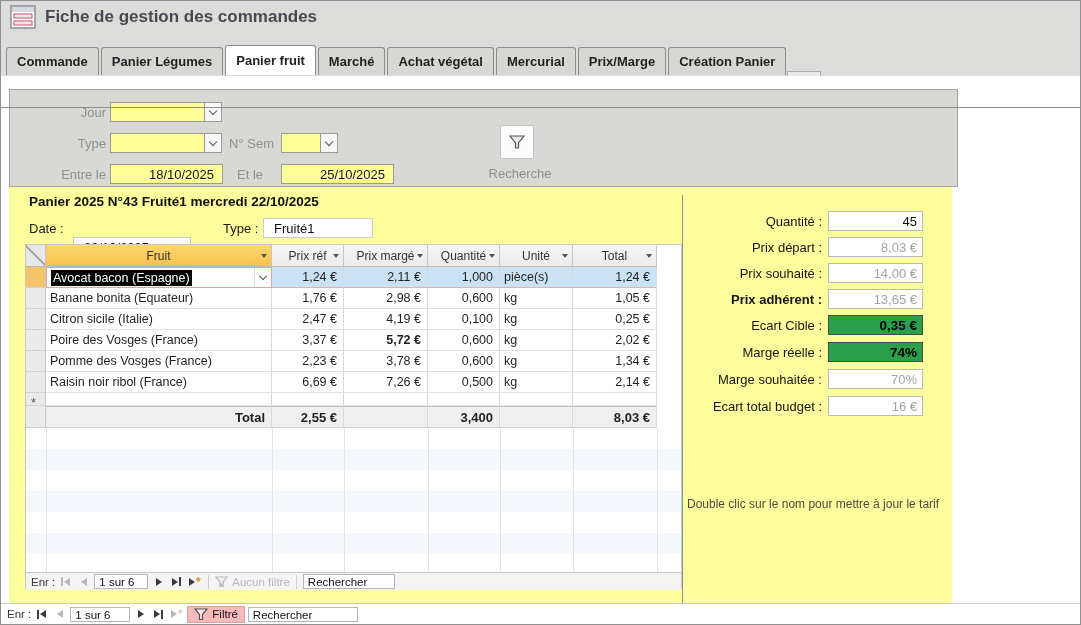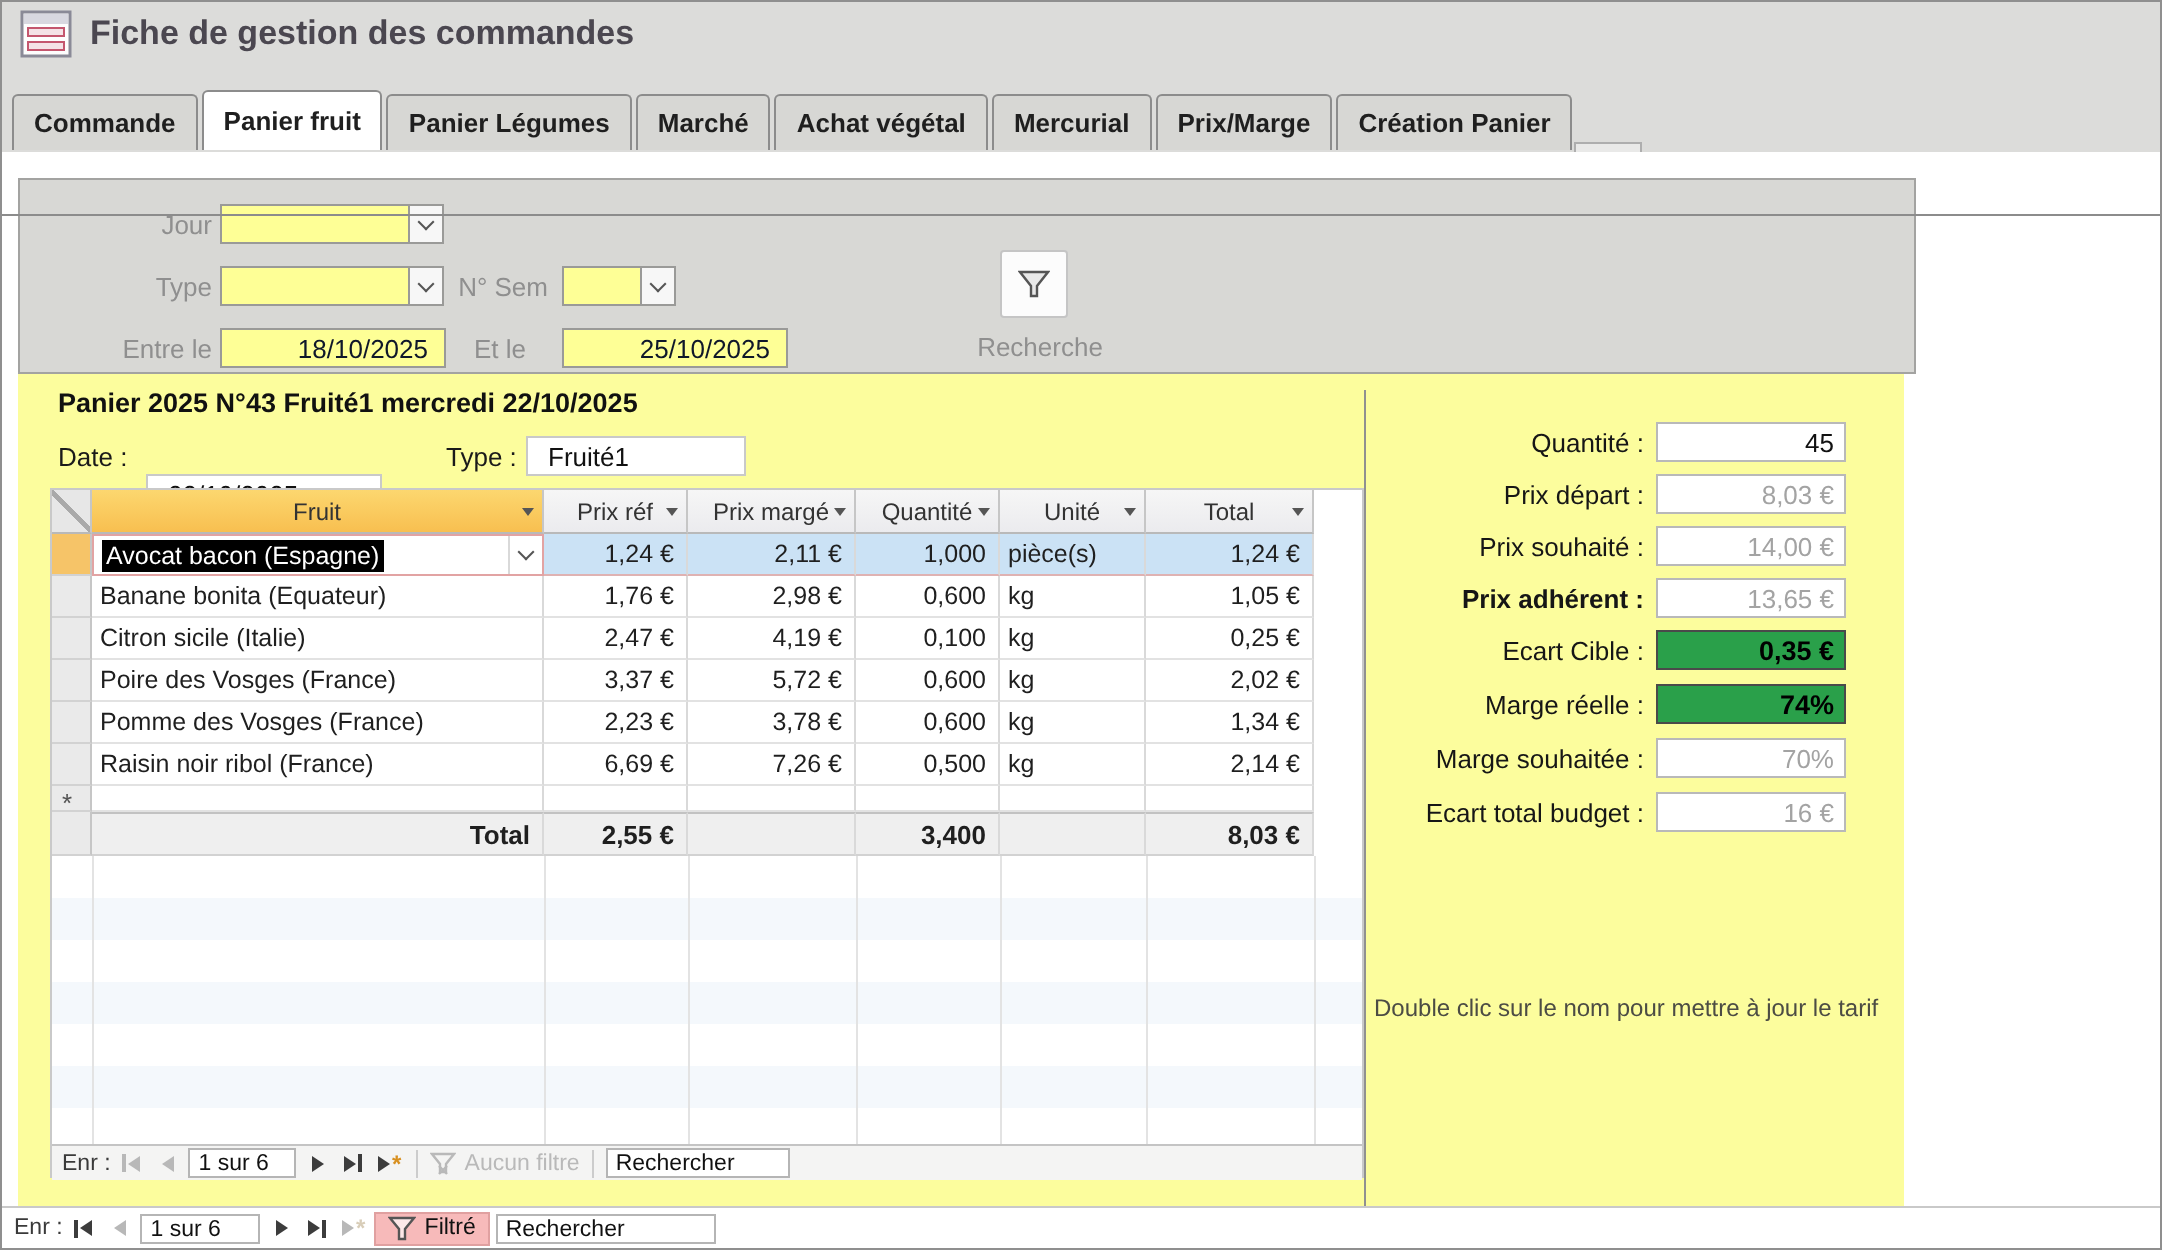--- a/index.html
+++ b/index.html
@@ -121,22 +121,22 @@
       <rect x="4" y="9" width="18" height="4" fill="#f4e2e6" stroke="#c4566e" stroke-width="1"></rect>
       <rect x="4" y="16" width="18" height="4" fill="#f4e2e6" stroke="#c4566e" stroke-width="1"></rect>
     </svg>
     <div class="title">Fiche de gestion des commandes</div>
   </div>
 
   <div class="tabstrip">
     <div class="tabline"></div>
     <div class="tabs">
       <div class="tab">Commande</div>
+      <div class="tab">Panier Légumes</div>
       <div class="tab active">Panier fruit</div>
-      <div class="tab">Panier Légumes</div>
       <div class="tab">Marché</div>
       <div class="tab">Achat végétal</div>
       <div class="tab">Mercurial</div>
       <div class="tab">Prix/Marge</div>
       <div class="tab">Création Panier</div>
     </div>
     <div class="fermer-btn">
       <svg width="20" height="18" viewBox="0 0 20 18">
         <path d="M3 2 L9 1 L9 17 L3 16 Z" fill="#f5c84e" stroke="#a07818" stroke-width="1"></path>
         <rect x="9" y="2" width="2.5" height="14" fill="#e8e0c8" stroke="#a09a80" stroke-width="0.6"></rect>
@@ -258,21 +258,21 @@
           <div class="td num" style="width:84px;">4,19 €</div>
           <div class="td num" style="width:72px;">0,100</div>
           <div class="td txt" style="width:73px;">kg</div>
           <div class="td num" style="width:84px;">0,25 €</div>
         </div>
 
         <div class="trow">
           <div class="rowsel" style="width:20px;"></div>
           <div class="td txt" style="width:226px;">Poire des Vosges (France)</div>
           <div class="td num" style="width:72px;">3,37 €</div>
-          <div class="td num" style="width:84px;">5,72 €</div>
+          <div class="td num" style="width:84px;font-weight:bold;">5,72 €</div>
           <div class="td num" style="width:72px;">0,600</div>
           <div class="td txt" style="width:73px;">kg</div>
           <div class="td num" style="width:84px;">2,02 €</div>
         </div>
 
         <div class="trow">
           <div class="rowsel" style="width:20px;"></div>
           <div class="td txt" style="width:226px;">Pomme des Vosges (France)</div>
           <div class="td num" style="width:72px;">2,23 €</div>
           <div class="td num" style="width:84px;">3,78 €</div>

